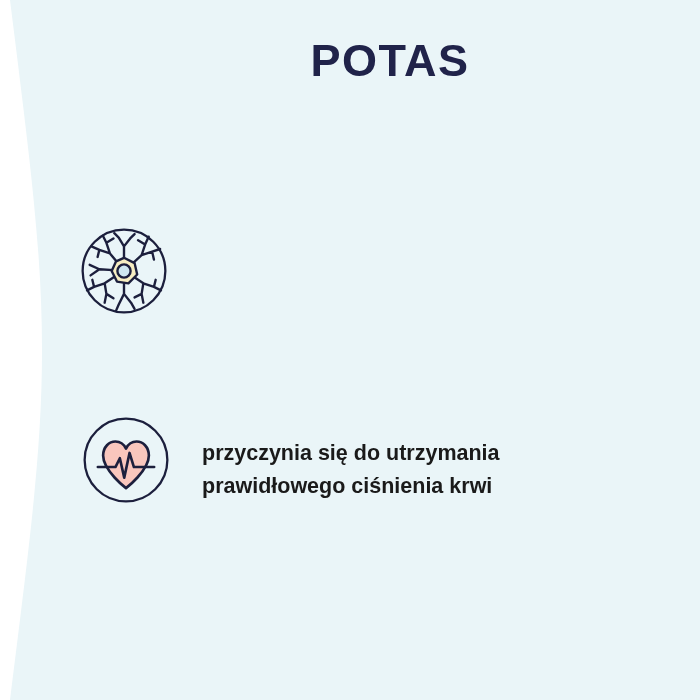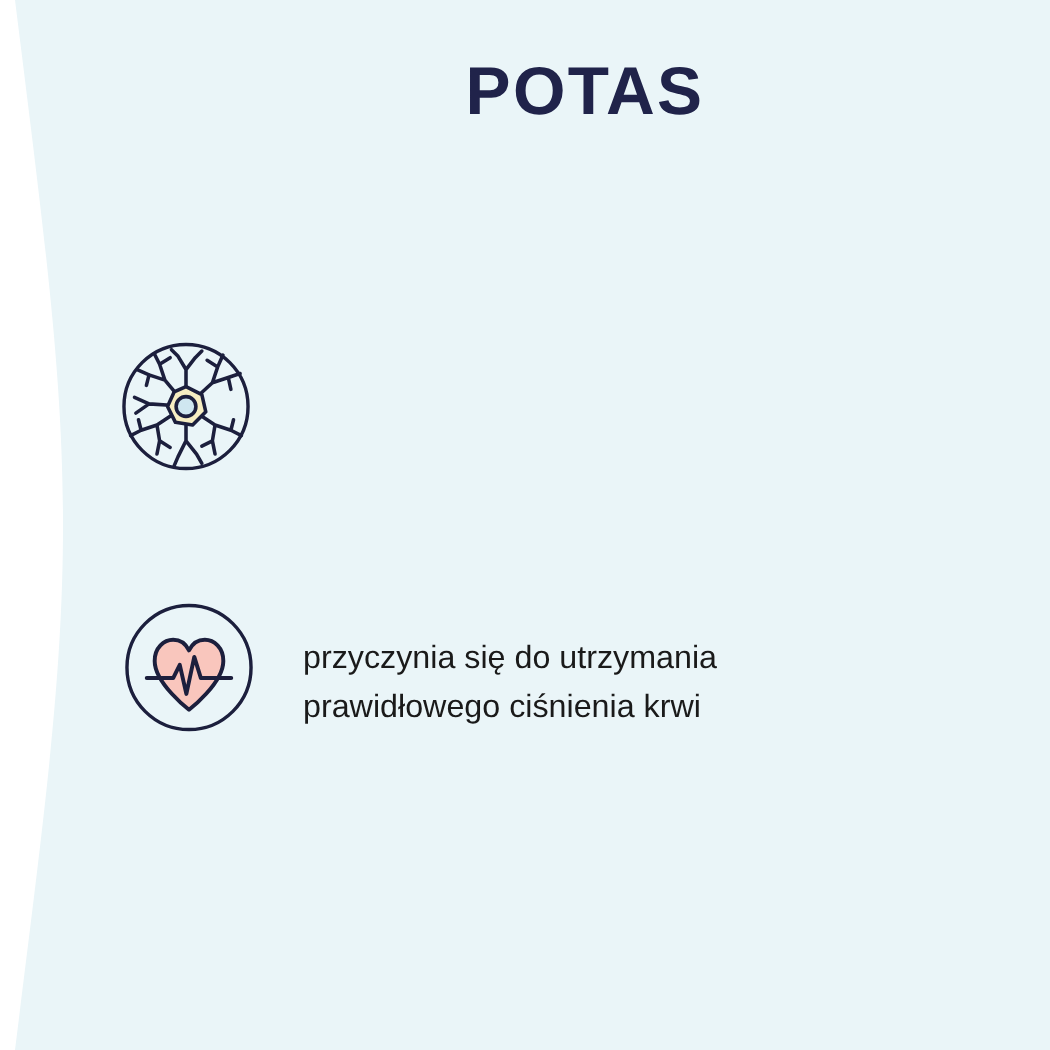--- a/index.html
+++ b/index.html
@@ -39,21 +39,21 @@
     color: #20234a;
     line-height: 1;
     padding-left: 40px;
   }
   .benefit-row {
     position: absolute;
     display: flex;
     align-items: flex-start;
   }
   #benefit-row-1 { left: 80px; top: 227px; }
-  #benefit-row-2 { left: 82px; top: 401px; }
+  #benefit-row-2 { left: 82px; top: 416px; font-weight: bold; }
   .icon-circle {
     flex: 0 0 auto;
     width: 88px;
     height: 88px;
   }
   .benefit-text {
     margin-left: 32px;
     font-size: 21.5px;
     line-height: 1.52;
     color: #1a1a1a;

